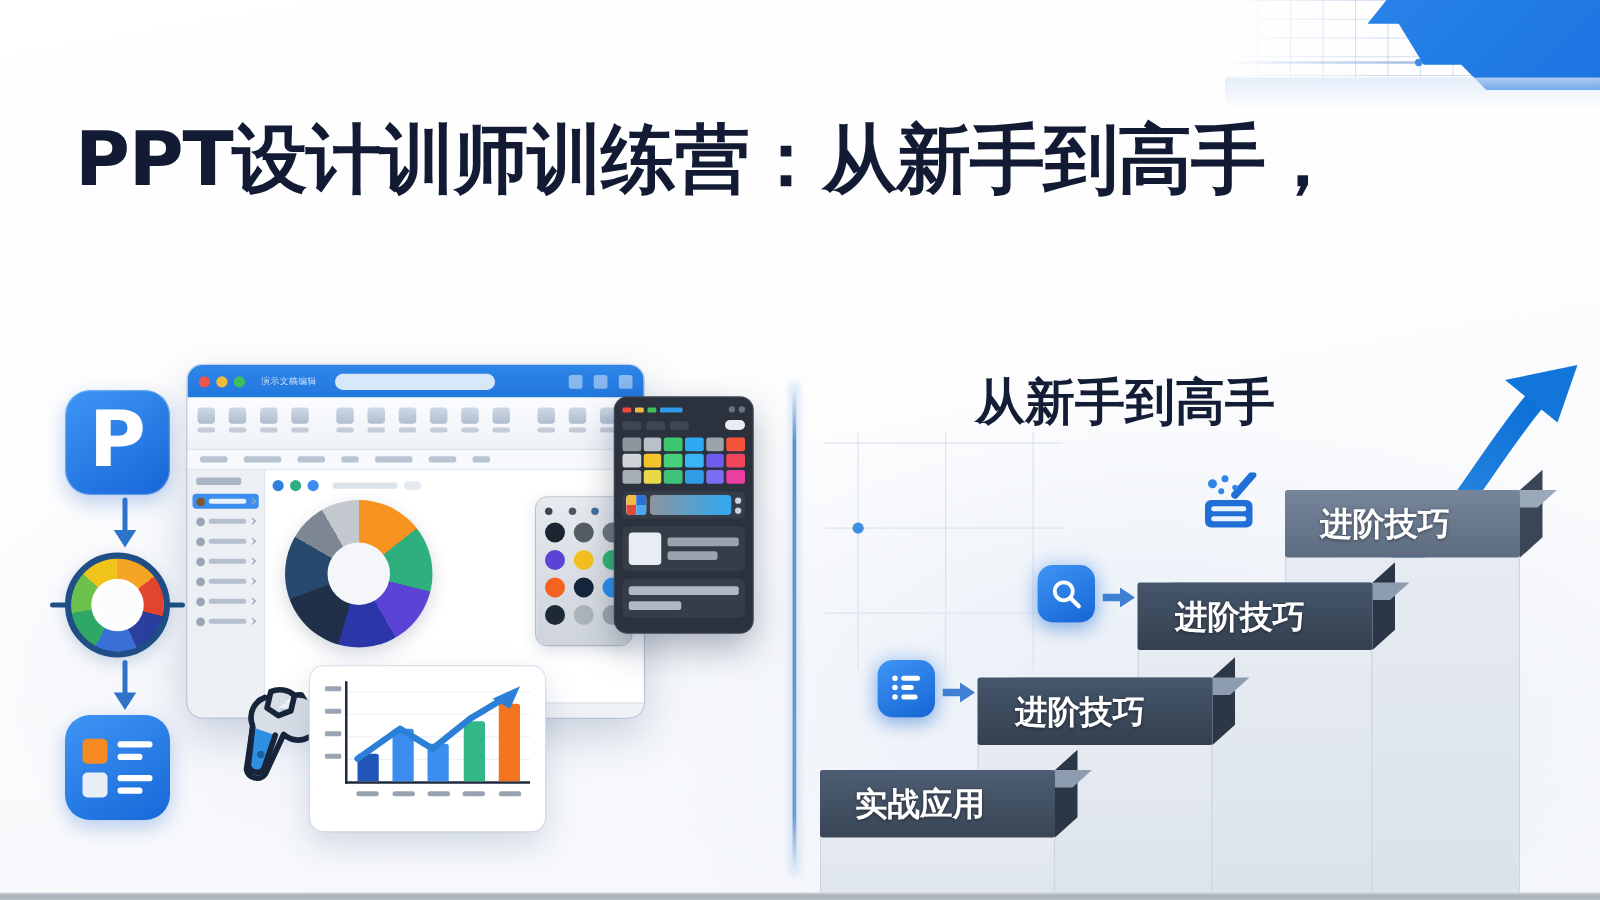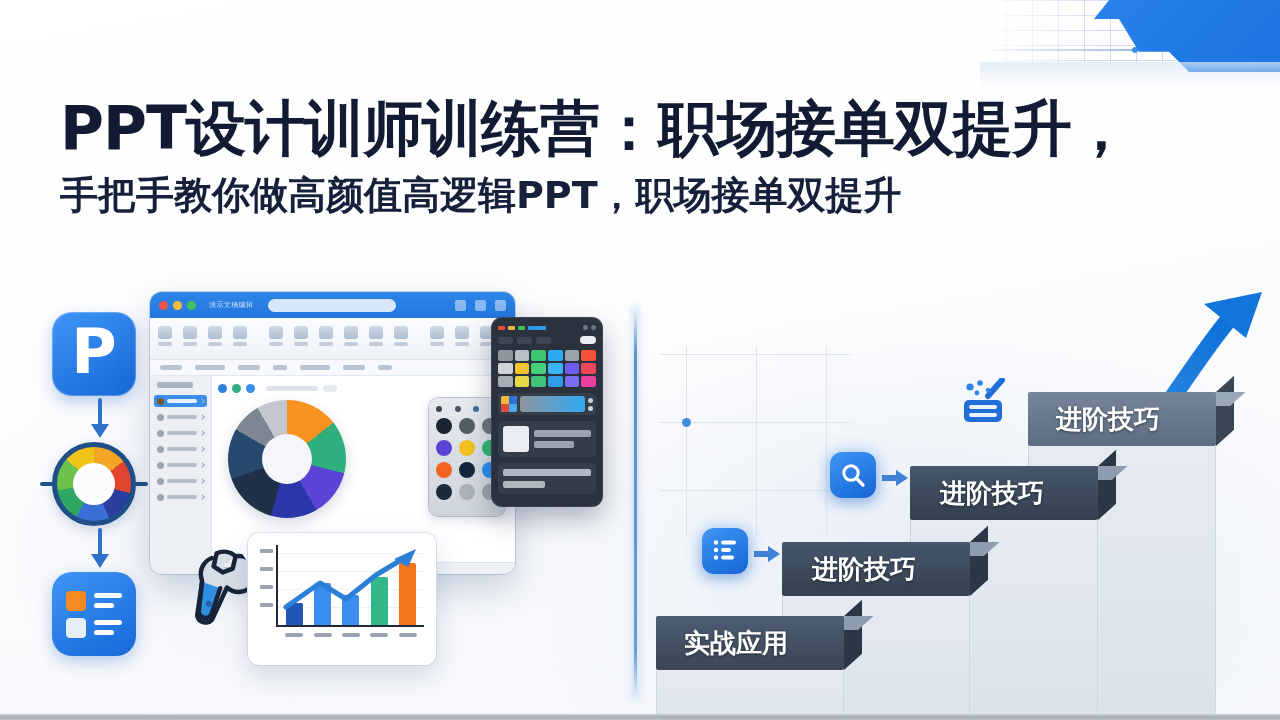--- a/index.html
+++ b/index.html
@@ -374,22 +374,21 @@
 
   <div id="topright">
     <div class="grid"></div>
     <div class="hairline"></div>
     <div class="dot"></div>
     <div class="slab"></div>
     <div class="fade"></div>
   </div>
 
   <div id="headline">
-    <div id="title-main">PPT设计训师训练营：职场接单双提升，</div>
-    <div id="title-sub">手把手教你做高颜值高逻辑PPT，职场接单双提升</div>
+    <div id="title-main">PPT设计训师训练营：从新手到高手，</div>
   </div>
 
   <div id="divider"></div>
 
   <div id="left-panel">
 
     <div class="icon-col">
 
       <div class="bigicon blue">
         <span class="p-glyph">P</span>
@@ -721,20 +720,21 @@
           <i class="xlab"></i>
           <i class="xlab"></i>
           <i class="xlab"></i>
         </div>
       </div>
     </div>
   </div>
 
   <div id="right-panel">
 
+    <div id="sub-headline">从新手到高手</div>
 
     <div class="gridcross">
       <i class="gc-v" style="left:26px"></i>
       <i class="gc-v" style="left:96px"></i>
       <i class="gc-v" style="left:166px"></i>
       <i class="gc-h" style="top:8px"></i>
       <i class="gc-h" style="top:76px"></i>
       <i class="gc-h" style="top:144px"></i>
       <i class="gc-dot" style="left:22px; top:72px"></i>
     </div>

